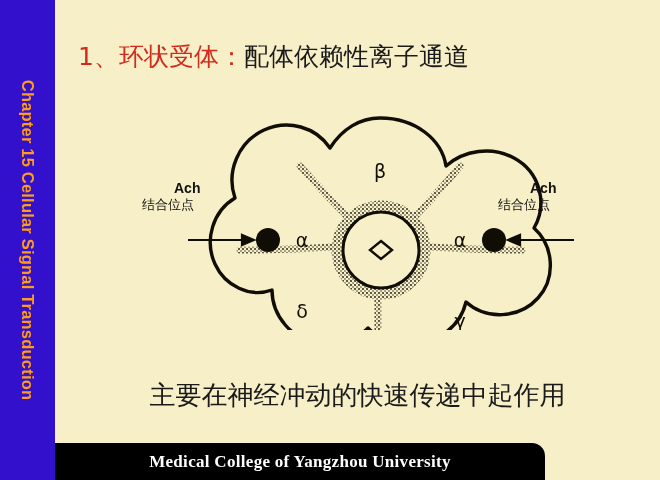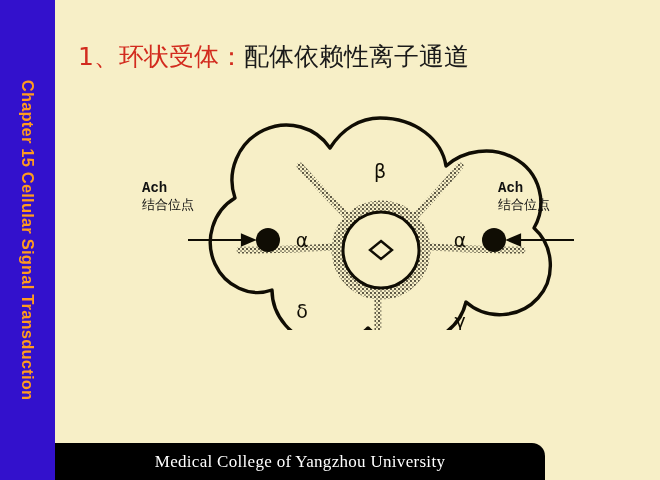--- a/index.html
+++ b/index.html
@@ -74,24 +74,25 @@
 
   .ach-label {
     position: absolute;
     font-size: 13.5px;
     color: #111;
     line-height: 1.18;
     font-weight: bold;
     font-family: "DejaVu Sans", "Liberation Sans", sans-serif;
   }
   .ach-label .ach-en {
-    font-family: Liberation Mono, monospace;
+    font-family: Liberation Sans, sans-serif;
     font-weight: bold;
     font-size: 14px;
     display: block;
+    margin-left: 32px;
   }
   .ach-label .ach-cn {
     display: block;
     font-size: 13px;
     font-weight: normal;
   }
   #ach-left  { left: 12px;  top: 80px;  text-align: left; }
   #ach-right { left: 368px; top: 80px;  text-align: left; }
 
   
@@ -139,21 +140,21 @@
     position: absolute;
     left: 0;
     top: 0;
     width: 490px;
     height: 37px;
     display: flex;
     align-items: center;
     justify-content: center;
     color: #FFFFFF;
     font-size: 17px;
-    font-weight: normal;
+    font-weight: bold;
     font-family: "Liberation Serif", "DejaVu Serif", serif;
     letter-spacing: 0.3px;
   }
 </style>
 </head>
 <body>
 
 <div id="slide">
 
   <div id="sidebar">
@@ -233,18 +234,19 @@
       <span class="ach-cn">结合位点</span>
     </div>
 
     <div class="ach-label" id="ach-right">
       <span class="ach-en">Ach</span>
       <span class="ach-cn">结合位点</span>
     </div>
 
   </div>
 
+  <div id="bottom-text">主要在神经冲动的快速传递中起作用</div>
 
   <div id="footer-bar">
     <div id="footer-text">Medical College of Yangzhou University</div>
   </div>
 
 </div>
 
 </body></html>

